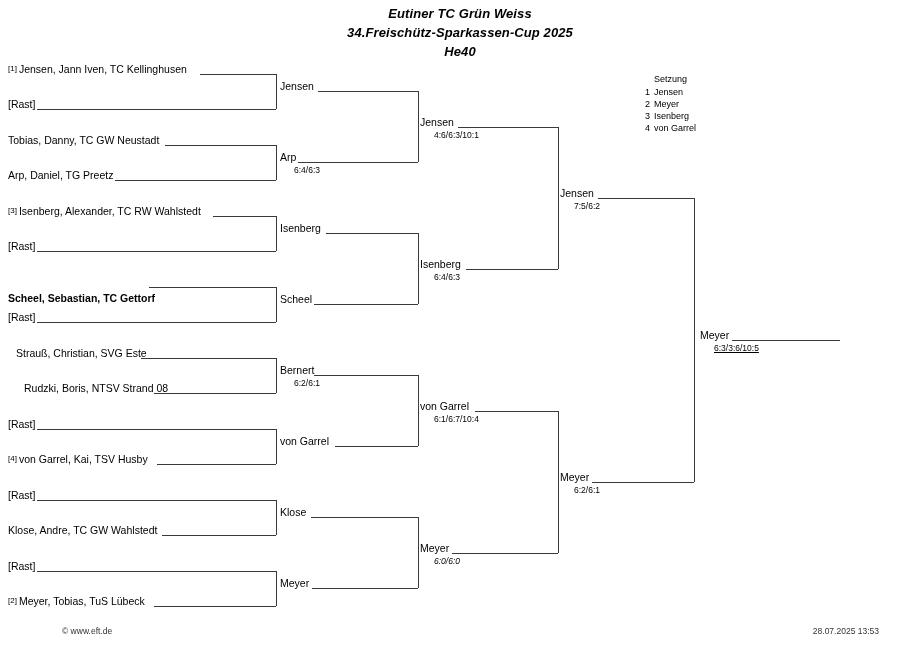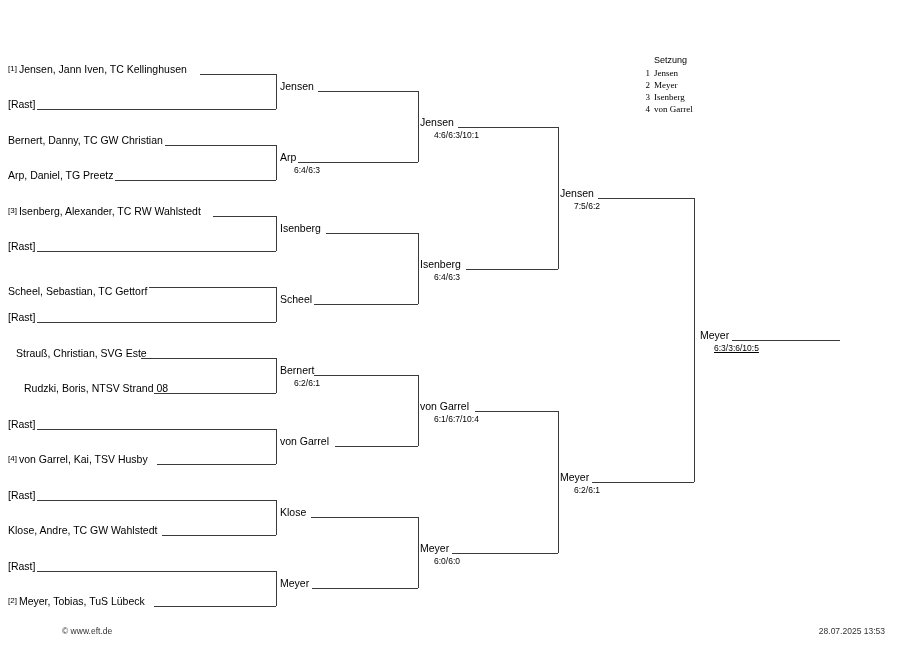--- a/index.html
+++ b/index.html
@@ -39,24 +39,24 @@
   .seeding {
     position: absolute;
     left: 636px;
     top: 54px;
     font-size: 9px;
     line-height: 12px;
   }
   .seeding-title {
     margin-left: 18px;
     margin-bottom: 1px;
+    margin-top: 19px;
   }
   .seed-row {
     white-space: nowrap;
-    font-family: Liberation Serif, serif;
   }
   .seed-num {
     display: inline-block;
     width: 14px;
     text-align: right;
     margin-right: 4px;
   }
 
   
   .slot {
@@ -101,32 +101,37 @@
   
   .footer-left {
     position: absolute;
     left: 62px;
     top: 626px;
     font-size: 8.5px;
     color: #333;
   }
   .footer-right {
     position: absolute;
-    right: 35px;
+    right: 41px;
     top: 626px;
     font-size: 8.5px;
     color: #333;
     text-align: right;
   }
 </style>
 </head>
 <body>
 
 <div id="page">
 
+  <div class="title-block">
+    <div class="title-line">Eutiner TC Grün Weiss</div>
+    <div class="title-line">34.Freischütz-Sparkassen-Cup 2025</div>
+    <div class="title-line">He40</div>
+  </div>
 
   <div class="seeding">
     <div class="seeding-title">Setzung</div>
     <div class="seed-row">
       <span class="seed-num">1</span><span>Jensen</span>
     </div>
     <div class="seed-row">
       <span class="seed-num">2</span><span>Meyer</span>
     </div>
     <div class="seed-row">
@@ -135,29 +140,29 @@
     <div class="seed-row">
       <span class="seed-num">4</span><span>von Garrel</span>
     </div>
   </div>
 
   <div id="bracket-layer">
       <div class="slot bold" style="left: 8px; top: 62.5px;"><span class="seedtag">[1]</span><span class="nm">Jensen, Jann Iven, TC Kellinghusen</span></div>
       <div class="hline" style="left: 200.047px; top: 73.5px; width: 75.9531px;"></div>
       <div class="slot" style="left: 8px; top: 98px;"><span class="nm">[Rast]</span></div>
       <div class="hline" style="left: 37.4375px; top: 109px; width: 238.562px;"></div>
-      <div class="slot" style="left: 8px; top: 133.5px;"><span class="nm">Bernert, Danny, TC GW Christian</span></div>
+      <div class="slot" style="left: 8px; top: 133.5px;"><span class="nm">Tobias, Danny, TC GW Neustadt</span></div>
       <div class="hline" style="left: 165.422px; top: 144.5px; width: 110.578px;"></div>
       <div class="slot" style="left: 8px; top: 169px;"><span class="nm">Arp, Daniel, TG Preetz</span></div>
       <div class="hline" style="left: 115.438px; top: 180px; width: 160.562px;"></div>
       <div class="slot bold" style="left: 8px; top: 204.5px;"><span class="seedtag">[3]</span><span class="nm">Isenberg, Alexander, TC RW Wahlstedt</span></div>
       <div class="hline" style="left: 213.062px; top: 215.5px; width: 62.9375px;"></div>
       <div class="slot" style="left: 8px; top: 240px;"><span class="nm">[Rast]</span></div>
       <div class="hline" style="left: 37.4375px; top: 251px; width: 238.562px;"></div>
-      <div class="slot" style="left: 8px; top: 285px;"><span class="nm">Scheel, Sebastian, TC Gettorf</span></div>
+      <div class="slot" style="left: 8px; top: 292px; font-weight: bold;"><span class="nm">Scheel, Sebastian, TC Gettorf</span></div>
       <div class="hline" style="left: 149.297px; top: 286.5px; width: 126.703px;"></div>
       <div class="slot" style="left: 8px; top: 311px;"><span class="nm">[Rast]</span></div>
       <div class="hline" style="left: 37.4375px; top: 322px; width: 238.562px;"></div>
       <div class="slot" style="left: 16px; top: 346.5px;"><span class="nm">Strauß, Christian, SVG Este</span></div>
       <div class="hline" style="left: 140.719px; top: 357.5px; width: 135.281px;"></div>
       <div class="slot" style="left: 8px; top: 382px; margin-left: 16px;"><span class="nm">Rudzki, Boris, NTSV Strand 08</span></div>
       <div class="hline" style="left: 154.141px; top: 393px; width: 121.859px;"></div>
       <div class="slot" style="left: 8px; top: 417.5px;"><span class="nm">[Rast]</span></div>
       <div class="hline" style="left: 37.4375px; top: 428.5px; width: 238.562px;"></div>
       <div class="slot bold" style="left: 8px; top: 453px;"><span class="seedtag">[4]</span><span class="nm">von Garrel, Kai, TSV Husby</span></div>
@@ -192,21 +197,21 @@
       <div class="hline" style="left: 458.188px; top: 126.75px; width: 99.8125px;"></div>
       <div class="score" style="left: 434px; top: 129.75px;">4:6/6:3/10:1</div>
       <div class="slot bold" style="left: 420px; top: 257.75px;"><span class="nm">Isenberg</span></div>
       <div class="hline" style="left: 465.766px; top: 268.75px; width: 92.2344px;"></div>
       <div class="score" style="left: 434px; top: 271.75px;">6:4/6:3</div>
       <div class="slot bold" style="left: 420px; top: 399.75px;"><span class="nm">von Garrel</span></div>
       <div class="hline" style="left: 474.531px; top: 410.75px; width: 83.4688px;"></div>
       <div class="score" style="left: 434px; top: 413.75px;">6:1/6:7/10:4</div>
       <div class="slot bold" style="left: 420px; top: 541.75px;"><span class="nm">Meyer</span></div>
       <div class="hline" style="left: 452.359px; top: 552.75px; width: 105.641px;"></div>
-      <div class="score" style="left: 434px; top: 555.75px;">6:0/6:0</div>
+      <div class="score" style="left: 434px; top: 555.75px; font-style: italic;">6:0/6:0</div>
       <div class="slot bold" style="left: 560px; top: 186.75px;"><span class="nm">Jensen</span></div>
       <div class="hline" style="left: 598.188px; top: 197.75px; width: 95.8125px;"></div>
       <div class="score" style="left: 574px; top: 200.75px;">7:5/6:2</div>
       <div class="slot bold" style="left: 560px; top: 470.75px;"><span class="nm">Meyer</span></div>
       <div class="hline" style="left: 592.359px; top: 481.75px; width: 101.641px;"></div>
       <div class="score" style="left: 574px; top: 484.75px;">6:2/6:1</div>
       <div class="slot bold" style="left: 700px; top: 328.75px;"><span class="nm">Meyer</span></div>
       <div class="hline" style="left: 732.359px; top: 339.75px; width: 107.641px;"></div>
       <div class="score" style="left: 714px; top: 342.75px; text-decoration: underline;">6:3/3:6/10:5</div>
       <div class="vline" style="left: 276px; top: 73.5px; height: 35.5px;"></div>

